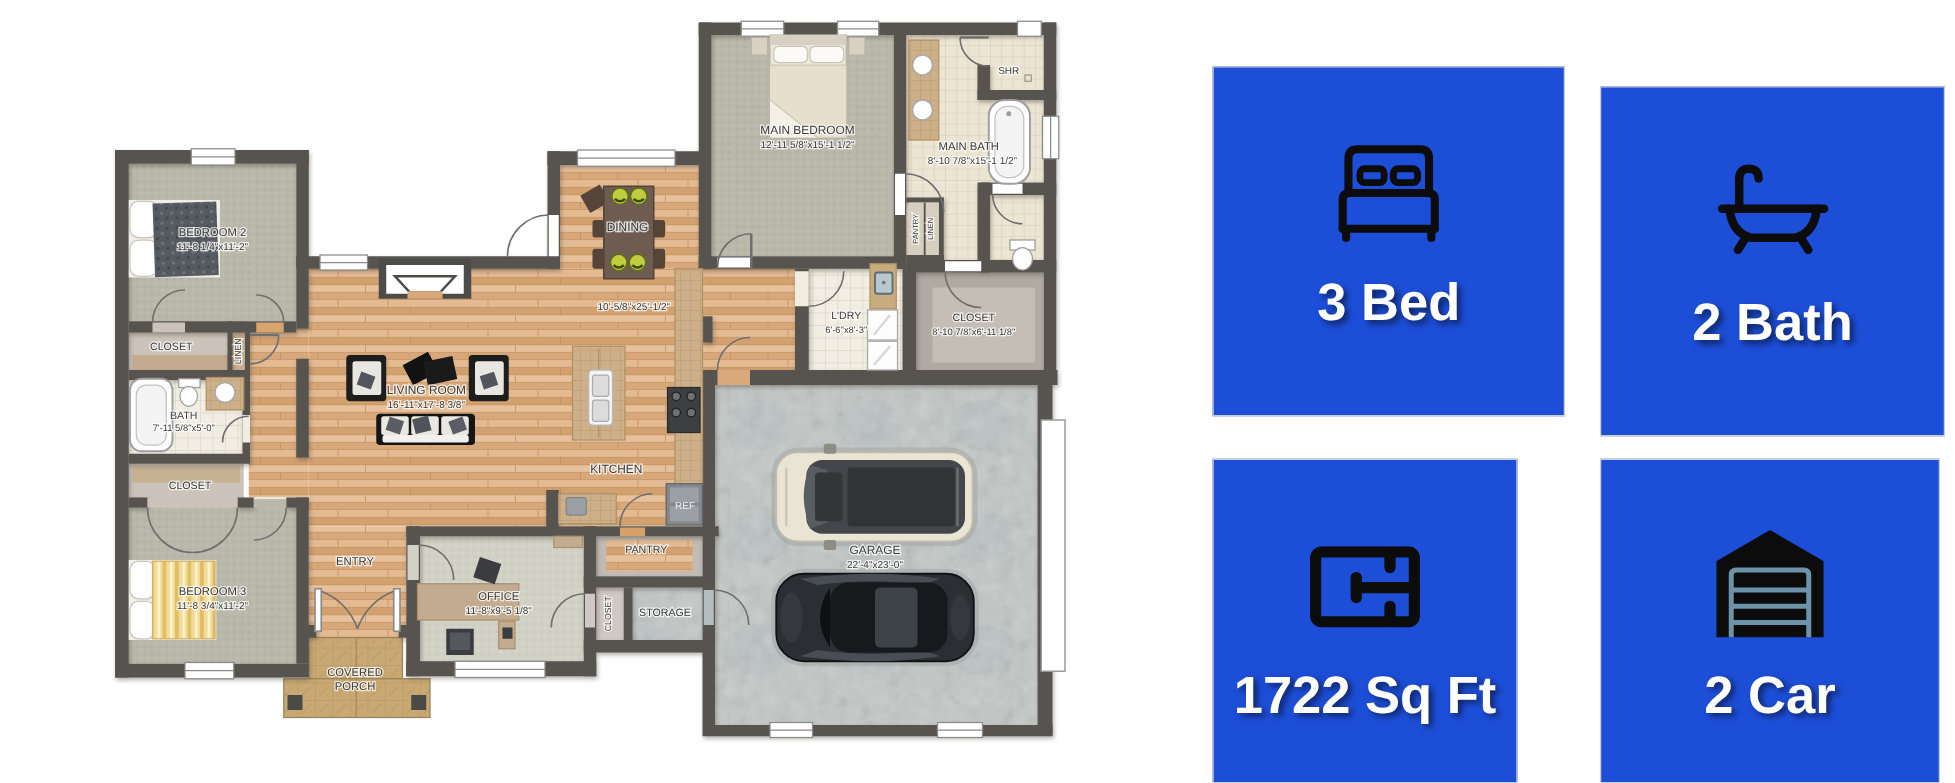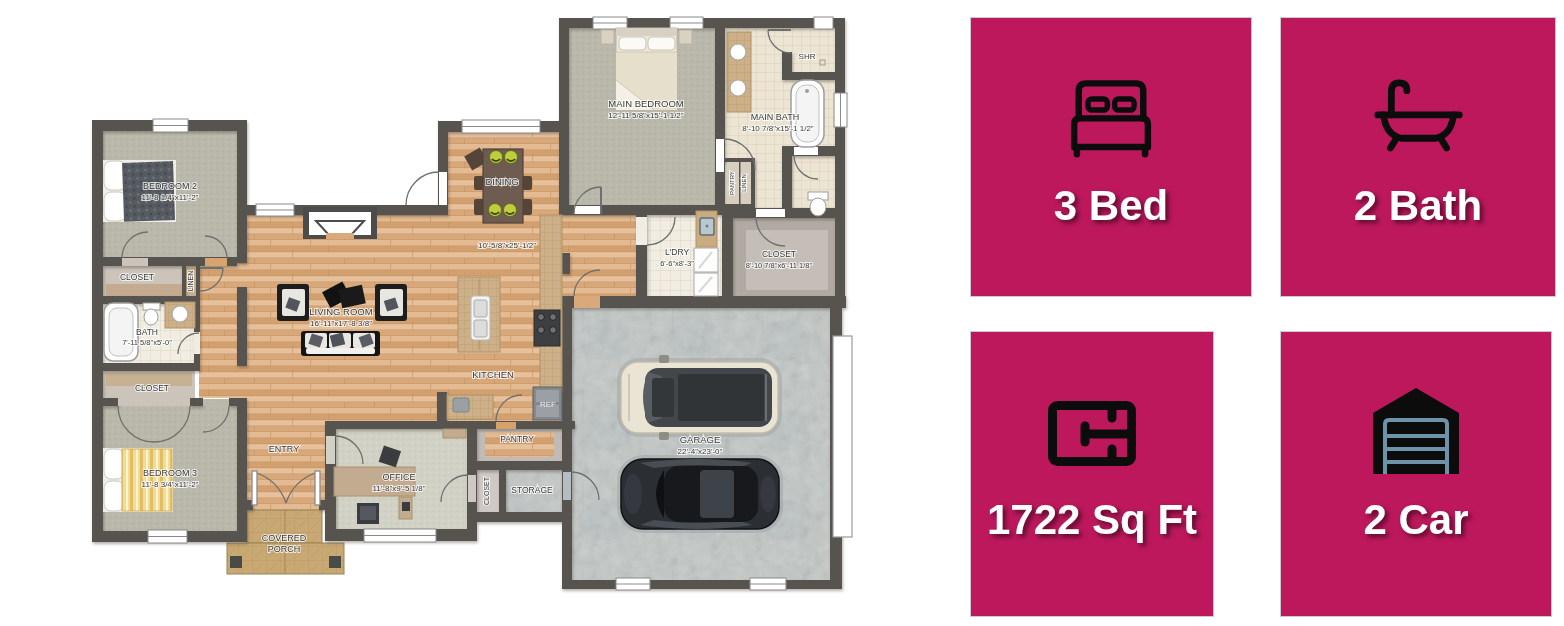--- a/index.html
+++ b/index.html
@@ -1,17 +1,17 @@
 <!DOCTYPE html>
 <html><head>
 <meta charset="utf-8">
 <style>
   html,body{margin:0;padding:0;background:#ffffff;}
   #page{position:relative;width:1564px;height:626px;background:#ffffff;overflow:hidden;font-family:"Liberation Sans",sans-serif;}
-  .card{position:absolute;background:#be185d;border:1px solid #c9cdd1;box-sizing:border-box;}
+  .card{position:absolute;background:#1d4ed8;border:1px solid #c9cdd1;box-sizing:border-box;margin-top:36px;}
   .card .icon{position:absolute;left:0;right:0;top:58px;display:flex;justify-content:center;}
   .card .label{position:absolute;left:0;right:0;top:164px;text-align:center;font-weight:bold;font-size:42px;color:#ffffff;text-shadow:3px 3px 5px rgba(0,0,0,0.55);letter-spacing:0px;}
 </style>
 </head>
 <body>
 <div id="page">
 
 <svg id="plan" width="960" height="626" viewBox="0 0 960 626" style="position:absolute;left:0;top:0;">
 <defs>
   <pattern id="wood" width="120" height="24" patternUnits="userSpaceOnUse">
@@ -597,21 +597,21 @@
       <path d="M10,77 V52 Q10,46 16,46 H84 Q90,46 90,52 V77"></path>
       <line x1="10" y1="77" x2="90" y2="77"></line>
       <line x1="13" y1="78" x2="13" y2="85"></line>
       <line x1="87" y1="78" x2="87" y2="85"></line>
     </svg>
   </div>
 
   <div class="label">3 Bed</div>
 </div>
 
-<div class="card" style="left:1280px;top:17px;width:276px;height:280px;">
+<div class="card" style="left:1280px;top:33px;width:276px;height:280px;">
 
   <div class="icon">
     <svg width="97" height="76" viewBox="0 0 100 78" fill="none" stroke="#0c0c0c" stroke-width="7" stroke-linecap="round" stroke-linejoin="round">
       <path d="M22,40 V16 Q22,7 30,7 Q38,7 38,15"></path>
       <path d="M8,40 H92"></path>
       <path d="M14,40 Q16,60 32,64 H68 Q84,60 86,40"></path>
       <line x1="26" y1="66" x2="21" y2="74"></line>
       <line x1="74" y1="66" x2="79" y2="74"></line>
     </svg>
   </div>

